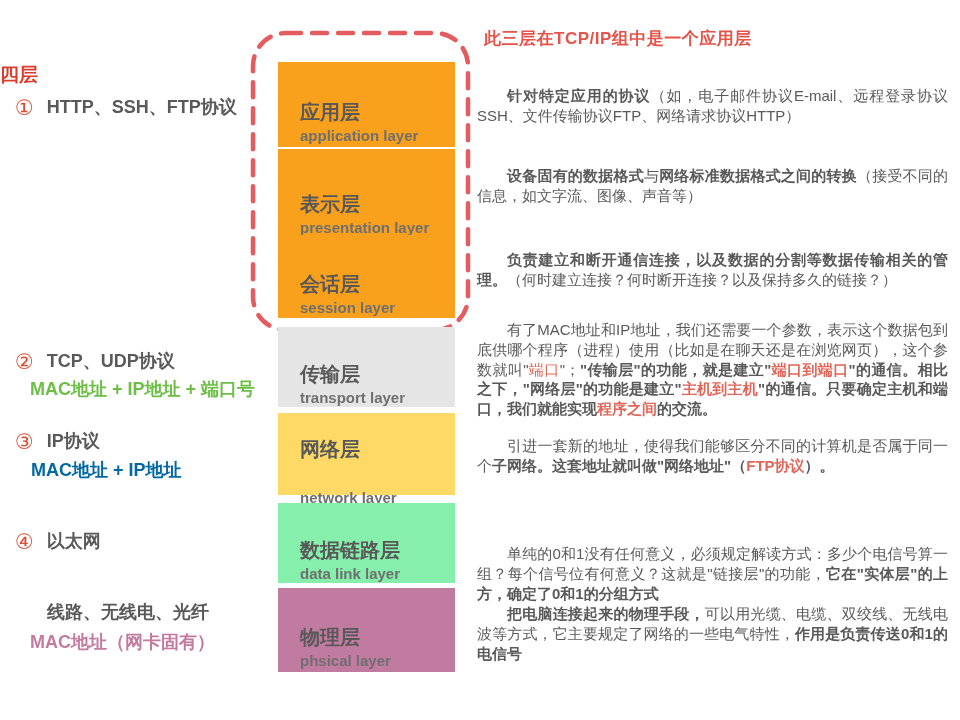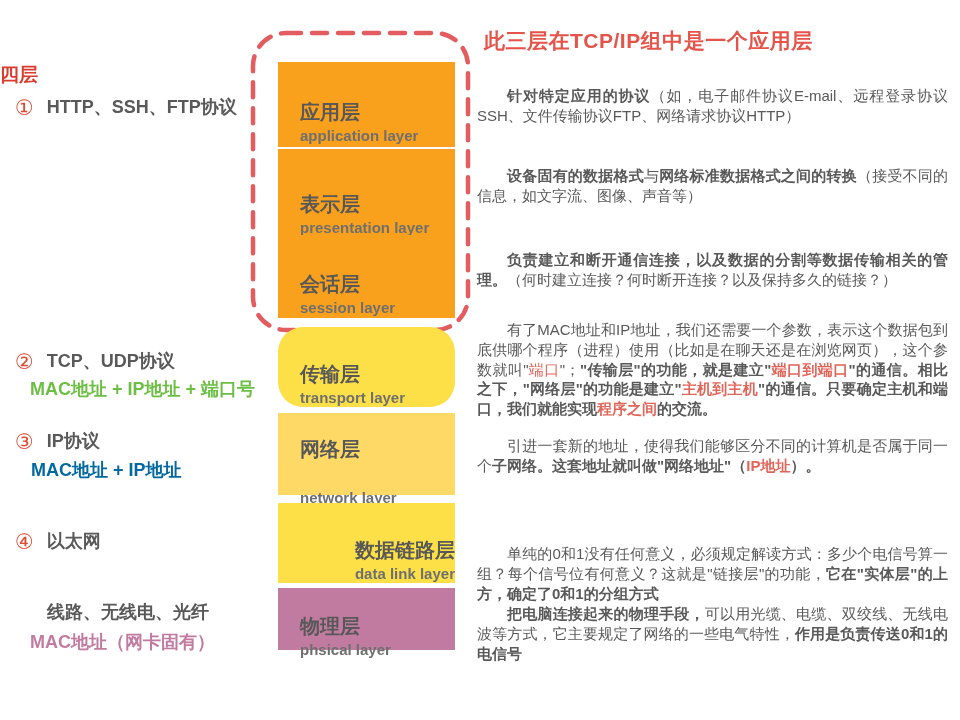--- a/index.html
+++ b/index.html
@@ -6,21 +6,21 @@
   .stage{
     position:relative;
     width:960px;height:720px;
     background:#ffffff;
     overflow:hidden;
     font-family:"Liberation Sans","DejaVu Sans",sans-serif;
   }
   
   .top-annotation{
     position:absolute;left:484px;top:27px;
-    font-size:21px;font-weight:700;color:#E4544A;
+    font-size:17px;font-weight:700;color:#E4544A;
     letter-spacing:.5px;
   }
   
   .frame-svg{position:absolute;left:249px;top:29px;}
   
   .left-heading{
     position:absolute;left:0;top:62px;
     font-size:19px;font-weight:700;color:#D93D2E;
   }
   .left-item{
@@ -51,21 +51,21 @@
     padding-left:22px;box-sizing:border-box;gap:3px;
   }
   .layer-cn{font-size:20px;font-weight:700;color:#585858;line-height:1.15;margin-top:36px;}
   .layer-en{font-size:15px;font-weight:700;color:#6f6f6f;line-height:1.15;}
   .b0{top:62px;height:85px;}
   .b1{top:149px;height:96px;}
   .b2{top:235px;height:83px;}
   .b3{top:327px;height:80px;}
   .b4{top:413px;height:82px;}
   .b5{top:503px;height:80px;}
-  .b6{top:588px;height:62px;}
+  .b6{top:588px;height:84px;}
   
   .para{
     position:absolute;left:477px;width:471px;
     font-size:15px;line-height:1.32;color:#595959;
     text-indent:2em;text-align:justify;
   }
   .p0{top:86px;}
   .p1{top:166px;}
   .p2{top:250px;}
   .p3{top:320px;}
@@ -120,38 +120,38 @@
     <div class="layer-en">application layer</div>
   </div>
   <div class="layer-box b1" style="background-color: rgb(249, 161, 29);">
     <div class="layer-cn">表示层</div>
     <div class="layer-en">presentation layer</div>
   </div>
   <div class="layer-box b2" style="background-color: rgb(249, 161, 29);">
     <div class="layer-cn">会话层</div>
     <div class="layer-en">session layer</div>
   </div>
-  <div class="layer-box b3" style="background-color: #fde047; border-radius: 25px;">
+  <div class="layer-box b3" style="background-color: #e5e5e5;">
     <div class="layer-cn">传输层</div>
     <div class="layer-en">transport layer</div>
   </div>
   <div class="layer-box b4" style="background-color: rgb(255, 217, 102); gap: 28px;">
     <div class="layer-cn">网络层</div>
     <div class="layer-en">network layer</div>
   </div>
-  <div class="layer-box b5" style="background-color: #fde047; text-align: right;">
+  <div class="layer-box b5" style="background-color: #86efac;">
     <div class="layer-cn">数据链路层</div>
     <div class="layer-en">data link layer</div>
   </div>
   <div class="layer-box b6" style="background-color: rgb(194, 123, 160);">
     <div class="layer-cn">物理层</div>
     <div class="layer-en">phsical layer</div>
   </div>
 
   <div class="para p0"><span class="seg-b">针对特定应用的协议</span><span>（如，电子邮件协议E-mail、远程登录协议SSH、文件传输协议FTP、网络请求协议HTTP）</span></div>
   <div class="para p1"><span class="seg-b">设备固有的数据格式</span><span>与</span><span class="seg-b">网络标准数据格式之间的转换</span><span>（接受不同的信息，如文字流、图像、声音等）</span></div>
   <div class="para p2"><span class="seg-b">负责建立和断开通信连接，以及数据的分割等数据传输相关的管理。</span><span>（何时建立连接？何时断开连接？以及保持多久的链接？）</span></div>
   <div class="para p3"><span>有了MAC地址和IP地址，我们还需要一个参数，表示这个数据包到底供哪个程序（进程）使用（比如是在聊天还是在浏览网页），这个参数就叫"</span><span class="seg-r">端口</span><span>"；</span><span class="seg-b">"传输层"的功能，就是建立"</span><span class="seg-b seg-r">端口到端口</span><span class="seg-b">"的通信。相比之下，"网络层"的功能是建立"</span><span class="seg-b seg-r">主机到主机</span><span class="seg-b">"的通信。只要确定主机和端口，我们就能实现</span><span class="seg-b seg-r">程序之间</span><span class="seg-b">的交流。</span></div>
-  <div class="para p4"><span>引进一套新的地址，使得我们能够区分不同的计算机是否属于同一个</span><span class="seg-b">子网络。这套地址就叫做"网络地址"（</span><span class="seg-b seg-r">IP地址</span><span class="seg-b">）。</span></div>
+  <div class="para p4"><span>引进一套新的地址，使得我们能够区分不同的计算机是否属于同一个</span><span class="seg-b">子网络。这套地址就叫做"网络地址"（</span><span class="seg-b seg-r">FTP协议</span><span class="seg-b">）。</span></div>
   <div class="para p5"><span>单纯的0和1没有任何意义，必须规定解读方式：多少个电信号算一组？每个信号位有何意义？这就是"链接层"的功能，</span><span class="seg-b">它在"实体层"的上方，确定了0和1的分组方式</span></div>
   <div class="para p6"><span class="seg-b">把电脑连接起来的物理手段，</span><span>可以用光缆、电缆、双绞线、无线电波等方式，它主要规定了网络的一些电气特性，</span><span class="seg-b">作用是负责传送0和1的电信号</span></div>
 
 </div>
 
 </body></html>

